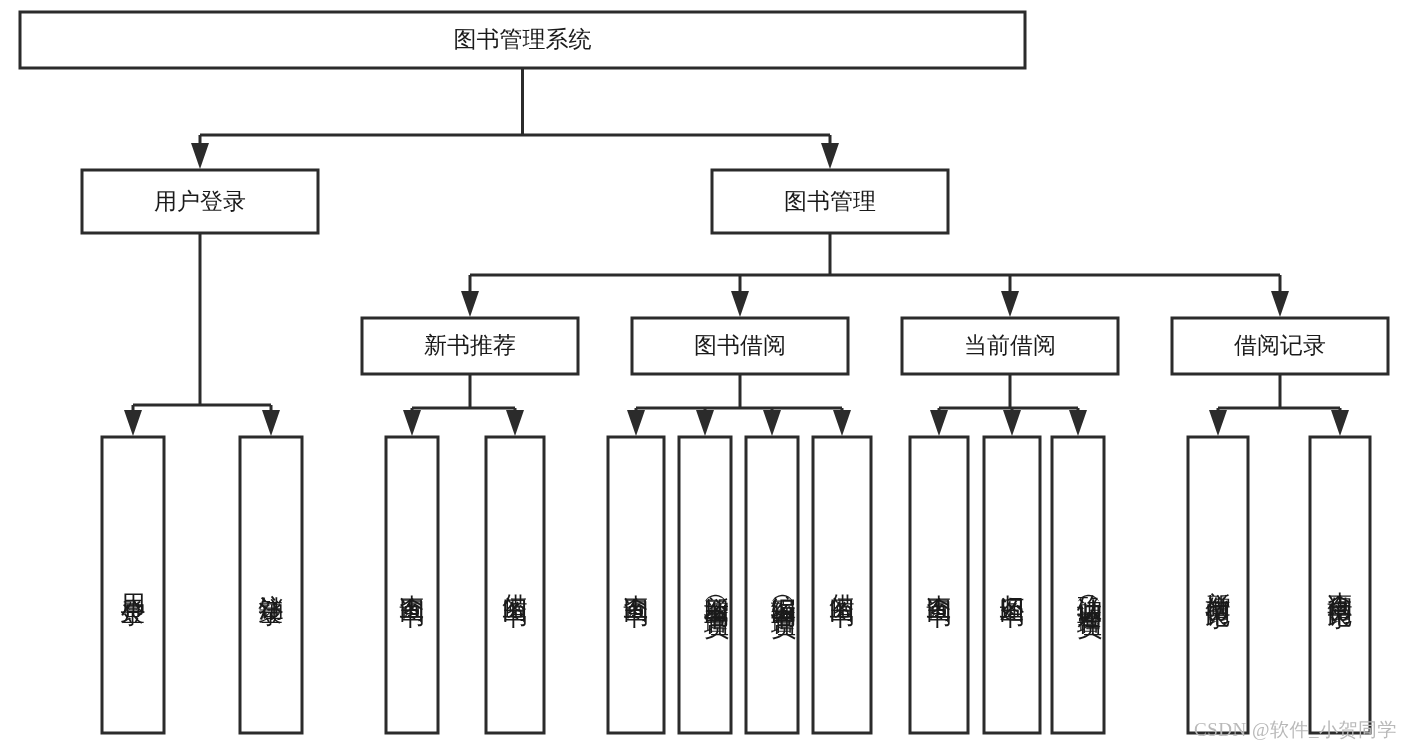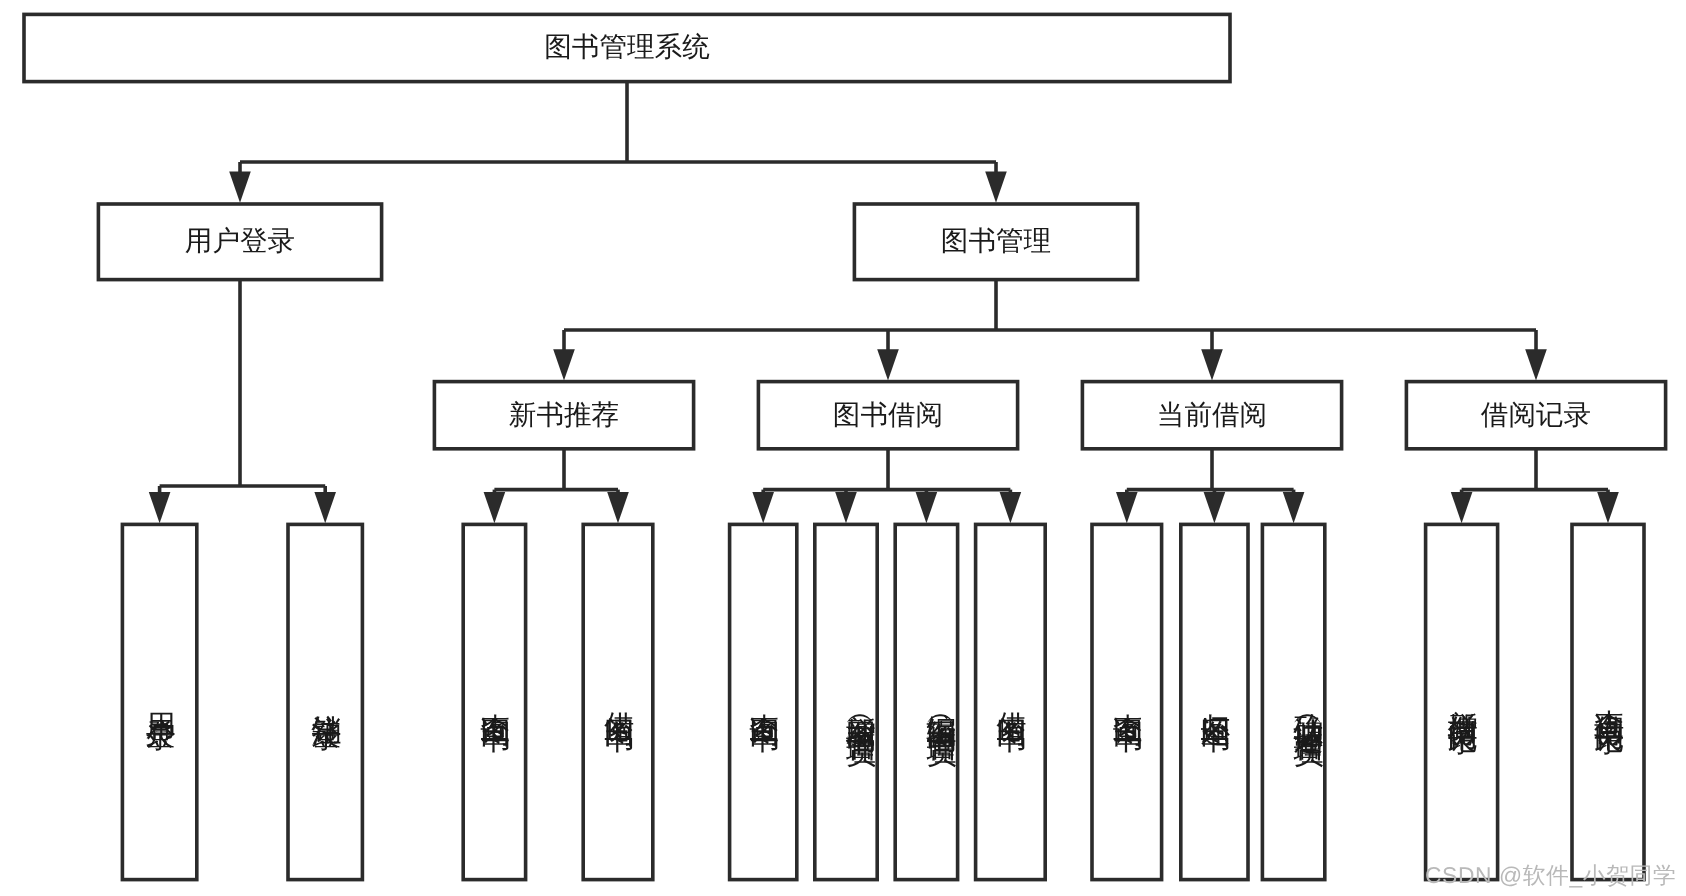--- a/index.html
+++ b/index.html
@@ -25,21 +25,21 @@
     font-size:25px;color:#1a1a1a;
     letter-spacing:3px;
     line-height:1;
     white-space:nowrap;
     display:flex;align-items:flex-start;justify-content:center;
     pointer-events:none;
   }
   .watermark{
     position:absolute;
     right:8px;bottom:4px;
-    font-family:Liberation Sans, sans-serif;
+    font-family:Liberation Serif, serif;
     font-size:19px;
     color:#b9b9b9;
     white-space:nowrap;
     letter-spacing:0.5px;
   }
 </style>
 </head>
 <body>
 
 <div id="stage">

